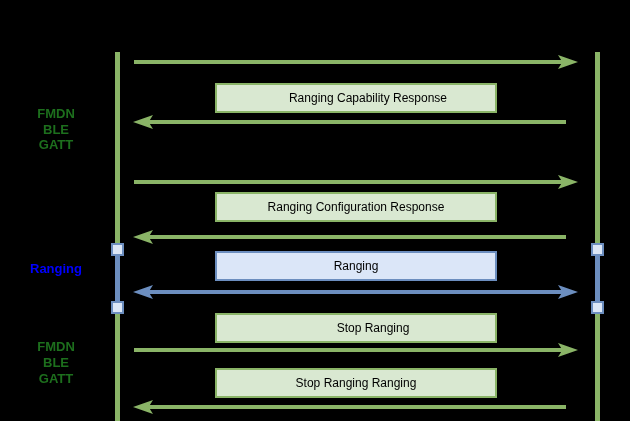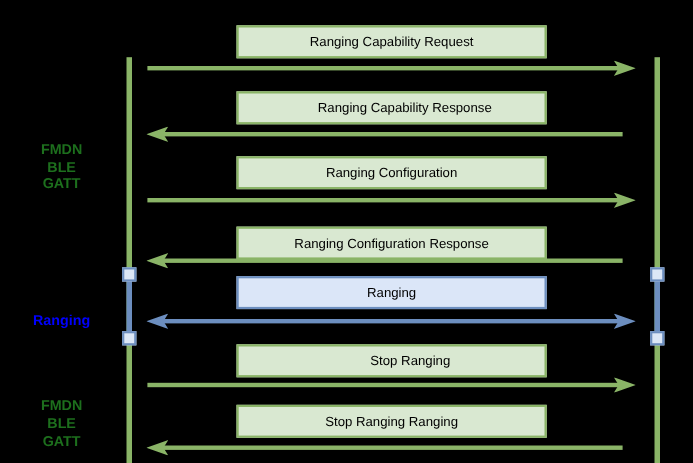--- a/index.html
+++ b/index.html
@@ -21,36 +21,36 @@
   .handle {
     position: absolute; width: 13px; height: 13px; box-sizing: border-box;
     border: 2px solid var(--blue-line, #6c8ebf); background: var(--handle-fill, #dce7f6);
   }
   .h-lx { left: 111px; } .h-rx { left: 591px; }
   .h-top { top: 243px; } .h-bot { top: 301px; }
 
   
   .side-label {
     position: absolute; left: 8px; width: 96px; text-align: center;
-    font-weight: bold; font-size: 13px; line-height: 15.5px; margin-top: 22px;
+    font-weight: bold; font-size: 13px; line-height: 15.5px;
   }
   .green-label { color: var(--dark-green-text, #1d6f1d); }
   #label-top { top: 106px; }
   #label-ranging { top: 261px; color: var(--blue-text, #0000ff); }
   #label-bottom { top: 339px; line-height: 16px; }
 
   
   .box {
     position: absolute; left: 215px; width: 282px; height: 30px; box-sizing: border-box;
     border: 2px solid var(--green-line, #8ab467); background: var(--green-fill, #d9e8d1);
     color: var(--message-text, #000); font-size: 12px;
     display: flex; align-items: center; justify-content: center;
   }
   .box.blue { border-color: var(--blue-line, #6c8ebf); background: var(--blue-fill, #dbe6f8); }
-  .b1 { top: 23px; } .b2 { top: 83px; padding-left: 24px; } .b3 { top: 142px; } .b4 { top: 206px; }
+  .b1 { top: 23px; } .b2 { top: 83px; padding-left: 24px; } .b3 { top: 142px; } .b4 { top: 192px; }
   .b5 { top: 251px; } .b6 { top: 313px; padding-left: 34px; } .b7 { top: 368px; }
 
   
   .arrow { position: absolute; left: 133px; width: 445px; height: 14px; }
   .a1 { top: 55px; } .a2 { top: 115px; } .a3 { top: 175px; } .a4 { top: 230px; }
   .a5 { top: 285px; } .a6 { top: 343px; } .a7 { top: 400px; }
   .arrow .line { position: absolute; top: 5px; height: 4px; background: var(--green-line, #8ab467); }
   .arrow.ltr .line { left: 1px;  right: 15px; }
   .arrow.rtl .line { left: 15px; right: 12px; }
   .arrow.bi  .line { left: 15px; right: 15px; }
@@ -78,23 +78,21 @@
     <div>BLE</div>
     <div>GATT</div>
   </div>
   <div class="side-label" id="label-ranging">Ranging</div>
   <div class="side-label green-label" id="label-bottom">
     <div>FMDN</div>
     <div>BLE</div>
     <div>GATT</div>
   </div>
 
-  <div class="box b1">Ranging Capability Request</div>
   <div class="box b2">Ranging Capability Response</div>
-  <div class="box b3">Ranging Configuration</div>
   <div class="box b4">Ranging Configuration Response</div>
   <div class="box b5 blue">Ranging</div>
   <div class="box b6">Stop Ranging</div>
   <div class="box b7">Stop Ranging Ranging</div>
 
   <div class="arrow a1 ltr">
     <div class="line"></div>
     <div class="head head-right"></div>
   </div>
   <div class="arrow a2 rtl">

